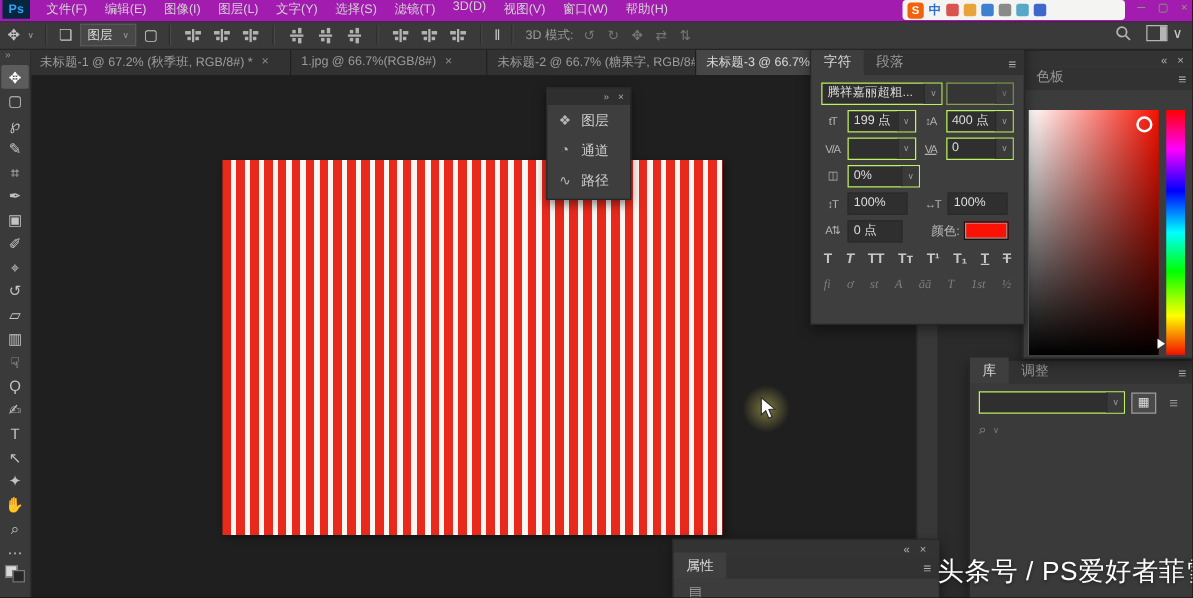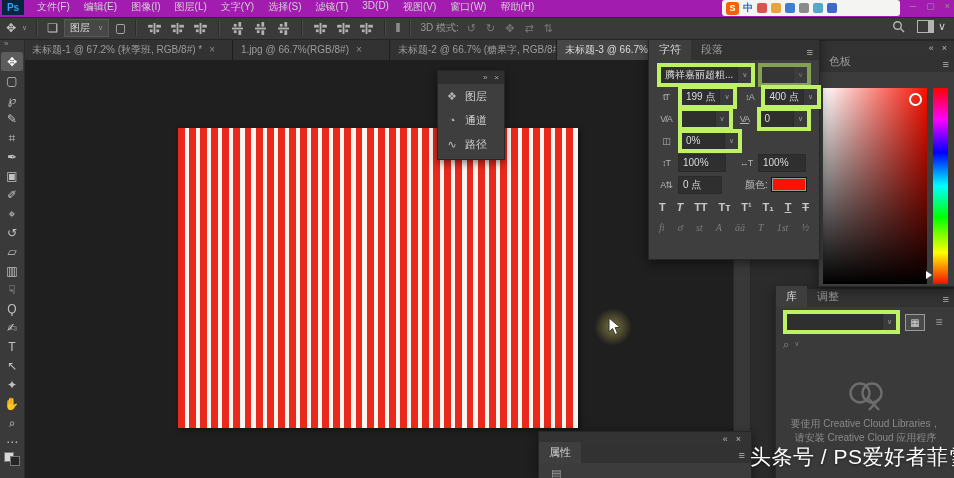--- a/index.html
+++ b/index.html
@@ -72,21 +72,21 @@
   .fpitem{height:24px;display:flex;align-items:center;gap:6px;padding-left:7px;color:#cfcfcf;font-size:11px}
   .fpico{width:14px;text-align:center;color:#b8b8b8;font-size:11px}
   
   .panel{position:absolute;background:#3e3e3e;border:1px solid #272727;box-shadow:0 3px 10px rgba(0,0,0,.45)}
   .pcollapse{height:13px;background:#333;display:flex;justify-content:flex-end;align-items:center;
              gap:8px;color:#b5b5b5;font-size:9px}
   .ptabs{height:18px;background:#323232;display:flex;align-items:flex-end;position:relative}
   .ptab{padding:3px 10px 3px;font-size:11px;color:#999}
   .ptab.active{background:#3e3e3e;color:#d8d8d8}
   .pmenu{position:absolute;right:6px;top:4px;color:#b5b5b5;font-size:11px}
-  .combo{display:flex;height:16px;border:4px solid #bef264;background:#2f2f2f}
+  .combo{display:flex;height:16px;border:1px solid #bef264;background:#2f2f2f}
   .cval{flex:1;padding:0 4px;font-size:10px;color:#ddd;line-height:15px;white-space:nowrap;overflow:hidden}
   .cbtn{width:13px;background:#3a3a3a;border-left:1px solid #2a2a2a;color:#999;font-size:7px;
         display:flex;align-items:center;justify-content:center}
   .vbox{border:1px solid #2a2a2a;background:#2f2f2f;height:16px;padding:0 4px;font-size:10px;
         line-height:15px;color:#ddd}
   .fico{width:18px;color:#b2b2b2;font-size:9px;text-align:center;letter-spacing:-1px;flex-shrink:0}
   
   .cpanel{left:648px;top:28px;width:170px;height:230px;z-index:10}
   .cbody{padding:6px 8px 0;display:flex;flex-direction:column;gap:5px}
   .crow{display:flex;align-items:center;gap:3px;height:17px}
@@ -454,30 +454,20 @@
         <span class="cval"></span>
         <span class="cbtn">∨</span>
       </span>
       <span class="gridbtn">▦</span>
       <span class="listbtn">≡</span>
     </div>
     <div class="librow">
       <span style="color:#8a8a8a;font-size:11px">⌕</span>
       <span class="chev" style="color:#7a7a7a;font-size:7px">∨</span>
     </div>
-    <div class="ccwrap">
-      <svg width="46" height="36" viewBox="0 0 46 36">
-        <circle cx="17" cy="16" r="9.5" fill="none" stroke="#6d6d6d" stroke-width="2.4"></circle>
-        <circle cx="29" cy="16" r="9.5" fill="none" stroke="#6d6d6d" stroke-width="2.4"></circle>
-        <line x1="36" y1="22" x2="26" y2="33" stroke="#6d6d6d" stroke-width="2.4"></line>
-        <line x1="26" y1="22" x2="36" y2="33" stroke="#6d6d6d" stroke-width="2.4"></line>
-      </svg>
-      <div>要使用 Creative Cloud Libraries，</div>
-      <div>请安装 Creative Cloud 应用程序</div>
-    </div>
   </div>
 
   <div class="panel propspanel">
     <div class="pcollapse" style="padding-right:10px">
       <span>«</span>
       <span>×</span>
     </div>
     <div class="ptabs">
       <span class="ptab active">属性</span>
       <span class="pmenu">≡</span>

